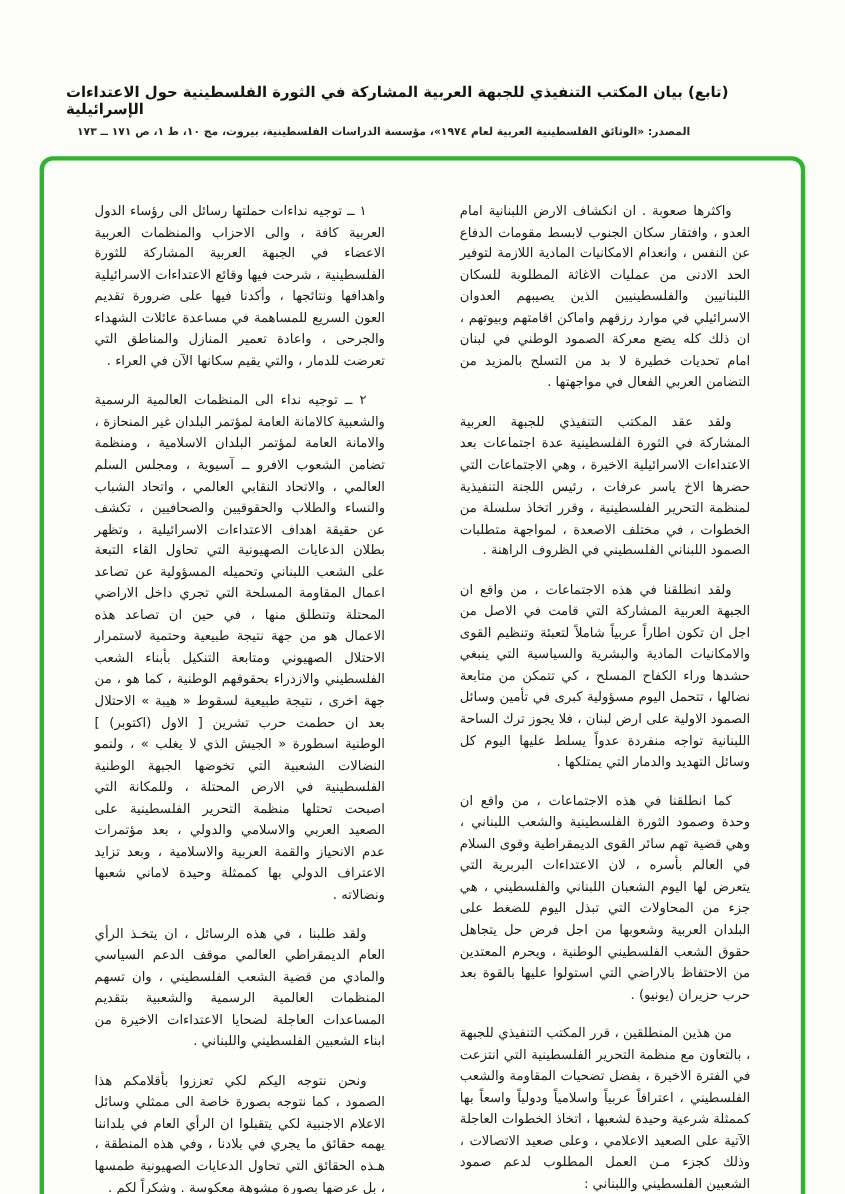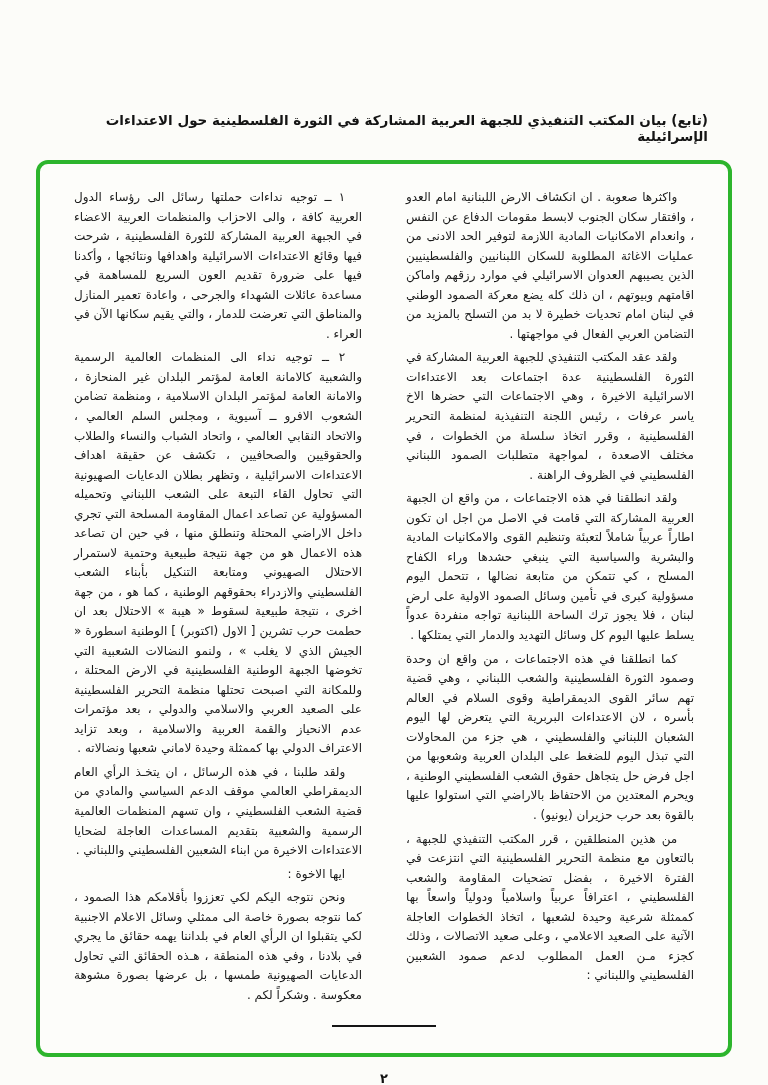--- a/index.html
+++ b/index.html
@@ -11,22 +11,22 @@
   }
   .page {
     position: relative;
     width: 768px;
     min-height: 1085px;
     margin: 0 auto;
     background: #fcfcf9;
     direction: rtl;
   }
   .header {
-    padding-top: 112px;
-    text-align: right;
+    padding-top: 76px;
+    text-align: left;
   }
   .doc-title {
     font-size: 13.5px;
     font-weight: bold;
     color: #141414;
     letter-spacing: 0.2px;
     padding: 0 60px;
   }
   .doc-source {
     margin-top: 7px;
@@ -47,21 +47,21 @@
     gap: 36px;
   }
   .col {
     flex: 1 1 0;
     font-size: 12px;
     line-height: 1.63;
     color: #1b1b1b;
     text-align: justify;
   }
   .para {
-    margin: 4px;
+    margin: 16px;
     text-indent: 1.4em;
   }
   .end-divider {
     width: 104px;
     height: 2px;
     background: #151515;
     margin: 16px auto 0 auto;
   }
   .page-number {
     text-align: center;
@@ -72,36 +72,36 @@
     padding-bottom: 14px;
   }
 </style>
 </head>
 <body>
 
 <div class="page">
 
   <div class="header">
     <div class="doc-title">(تابع) بيان المكتب التنفيذي للجبهة العربية المشاركة في الثورة الفلسطينية حول الاعتداءات الإسرائيلية</div>
+    <div class="doc-source">المصدر: «الوثائق الفلسطينية العربية لعام ١٩٧٤»، مؤسسة الدراسات الفلسطينية، بيروت، مج ١٠، ط ١، ص ١٧١ ــ ١٧٣</div>
   </div>
 
   <div class="frame">
     <div class="columns">
       <div class="col">
           <p class="para">واكثرها صعوبة . ان انكشاف الارض اللبنانية امام العدو ، وافتقار سكان الجنوب لابسط مقومات الدفاع عن النفس ، وانعدام الامكانيات المادية اللازمة لتوفير الحد الادنى من عمليات الاغاثة المطلوبة للسكان اللبنانيين والفلسطينيين الذين يصيبهم العدوان الاسرائيلي في موارد رزقهم واماكن اقامتهم وبيوتهم ، ان ذلك كله يضع معركة الصمود الوطني في لبنان امام تحديات خطيرة لا بد من التسلح بالمزيد من التضامن العربي الفعال في مواجهتها .</p>
           <p class="para">ولقد عقد المكتب التنفيذي للجبهة العربية المشاركة في الثورة الفلسطينية عدة اجتماعات بعد الاعتداءات الاسرائيلية الاخيرة ، وهي الاجتماعات التي حضرها الاخ ياسر عرفات ، رئيس اللجنة التنفيذية لمنظمة التحرير الفلسطينية ، وقرر اتخاذ سلسلة من الخطوات ، في مختلف الاصعدة ، لمواجهة متطلبات الصمود اللبناني الفلسطيني في الظروف الراهنة .</p>
           <p class="para">ولقد انطلقنا في هذه الاجتماعات ، من واقع ان الجبهة العربية المشاركة التي قامت في الاصل من اجل ان تكون اطاراً عربياً شاملاً لتعبئة وتنظيم القوى والامكانيات المادية والبشرية والسياسية التي ينبغي حشدها وراء الكفاح المسلح ، كي تتمكن من متابعة نضالها ، تتحمل اليوم مسؤولية كبرى في تأمين وسائل الصمود الاولية على ارض لبنان ، فلا يجوز ترك الساحة اللبنانية تواجه منفردة عدواً يسلط عليها اليوم كل وسائل التهديد والدمار التي يمتلكها .</p>
           <p class="para">كما انطلقنا في هذه الاجتماعات ، من واقع ان وحدة وصمود الثورة الفلسطينية والشعب اللبناني ، وهي قضية تهم سائر القوى الديمقراطية وقوى السلام في العالم بأسره ، لان الاعتداءات البربرية التي يتعرض لها اليوم الشعبان اللبناني والفلسطيني ، هي جزء من المحاولات التي تبذل اليوم للضغط على البلدان العربية وشعوبها من اجل فرض حل يتجاهل حقوق الشعب الفلسطيني الوطنية ، ويحرم المعتدين من الاحتفاظ بالاراضي التي استولوا عليها بالقوة بعد حرب حزيران (يونيو) .</p>
           <p class="para">من هذين المنطلقين ، قرر المكتب التنفيذي للجبهة ، بالتعاون مع منظمة التحرير الفلسطينية التي انتزعت في الفترة الاخيرة ، بفضل تضحيات المقاومة والشعب الفلسطيني ، اعترافاً عربياً واسلامياً ودولياً واسعاً بها كممثلة شرعية وحيدة لشعبها ، اتخاذ الخطوات العاجلة الآتية على الصعيد الاعلامي ، وعلى صعيد الاتصالات ، وذلك كجزء مـن العمل المطلوب لدعم صمود الشعبين الفلسطيني واللبناني :</p>
         </div>
       <div class="col">
           <p class="para">١ ــ توجيه نداءات حملتها رسائل الى رؤساء الدول العربية كافة ، والى الاحزاب والمنظمات العربية الاعضاء في الجبهة العربية المشاركة للثورة الفلسطينية ، شرحت فيها وقائع الاعتداءات الاسرائيلية واهدافها ونتائجها ، وأكدنا فيها على ضرورة تقديم العون السريع للمساهمة في مساعدة عائلات الشهداء والجرحى ، واعادة تعمير المنازل والمناطق التي تعرضت للدمار ، والتي يقيم سكانها الآن في العراء .</p>
           <p class="para">٢ ــ توجيه نداء الى المنظمات العالمية الرسمية والشعبية كالامانة العامة لمؤتمر البلدان غير المنحازة ، والامانة العامة لمؤتمر البلدان الاسلامية ، ومنظمة تضامن الشعوب الافرو ــ آسيوية ، ومجلس السلم العالمي ، والاتحاد النقابي العالمي ، واتحاد الشباب والنساء والطلاب والحقوقيين والصحافيين ، تكشف عن حقيقة اهداف الاعتداءات الاسرائيلية ، وتظهر بطلان الدعايات الصهيونية التي تحاول القاء التبعة على الشعب اللبناني وتحميله المسؤولية عن تصاعد اعمال المقاومة المسلحة التي تجري داخل الاراضي المحتلة وتنطلق منها ، في حين ان تصاعد هذه الاعمال هو من جهة نتيجة طبيعية وحتمية لاستمرار الاحتلال الصهيوني ومتابعة التنكيل بأبناء الشعب الفلسطيني والازدراء بحقوقهم الوطنية ، كما هو ، من جهة اخرى ، نتيجة طبيعية لسقوط « هيبة » الاحتلال بعد ان حطمت حرب تشرين [ الاول (اكتوبر) ] الوطنية اسطورة « الجيش الذي لا يغلب » ، ولنمو النضالات الشعبية التي تخوضها الجبهة الوطنية الفلسطينية في الارض المحتلة ، وللمكانة التي اصبحت تحتلها منظمة التحرير الفلسطينية على الصعيد العربي والاسلامي والدولي ، بعد مؤتمرات عدم الانحياز والقمة العربية والاسلامية ، وبعد تزايد الاعتراف الدولي بها كممثلة وحيدة لاماني شعبها ونضالاته .</p>
           <p class="para">ولقد طلبنا ، في هذه الرسائل ، ان يتخـذ الرأي العام الديمقراطي العالمي موقف الدعم السياسي والمادي من قضية الشعب الفلسطيني ، وان تسهم المنظمات العالمية الرسمية والشعبية بتقديم المساعدات العاجلة لضحايا الاعتداءات الاخيرة من ابناء الشعبين الفلسطيني واللبناني .</p>
-          <p class="para">ايها الاخوة :</p>
           <p class="para">ونحن نتوجه اليكم لكي تعززوا بأقلامكم هذا الصمود ، كما نتوجه بصورة خاصة الى ممثلي وسائل الاعلام الاجنبية لكي يتقبلوا ان الرأي العام في بلداننا يهمه حقائق ما يجري في بلادنا ، وفي هذه المنطقة ، هـذه الحقائق التي تحاول الدعايات الصهيونية طمسها ، بل عرضها بصورة مشوهة معكوسة . وشكراً لكم .</p>
         </div>
     </div>
     <div class="end-divider"></div>
   </div>
 
   <div class="page-number">٢</div>
 
 </div>
 

